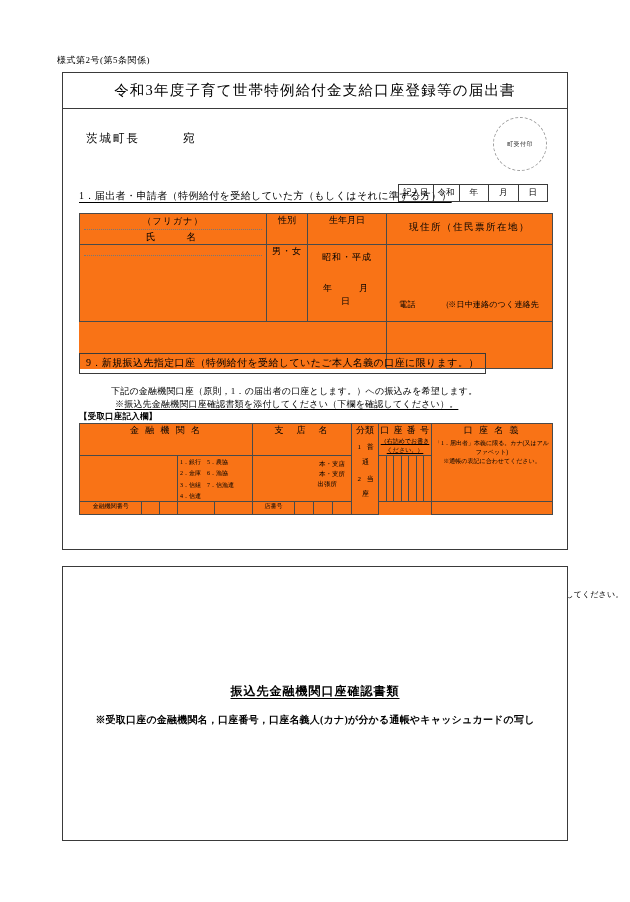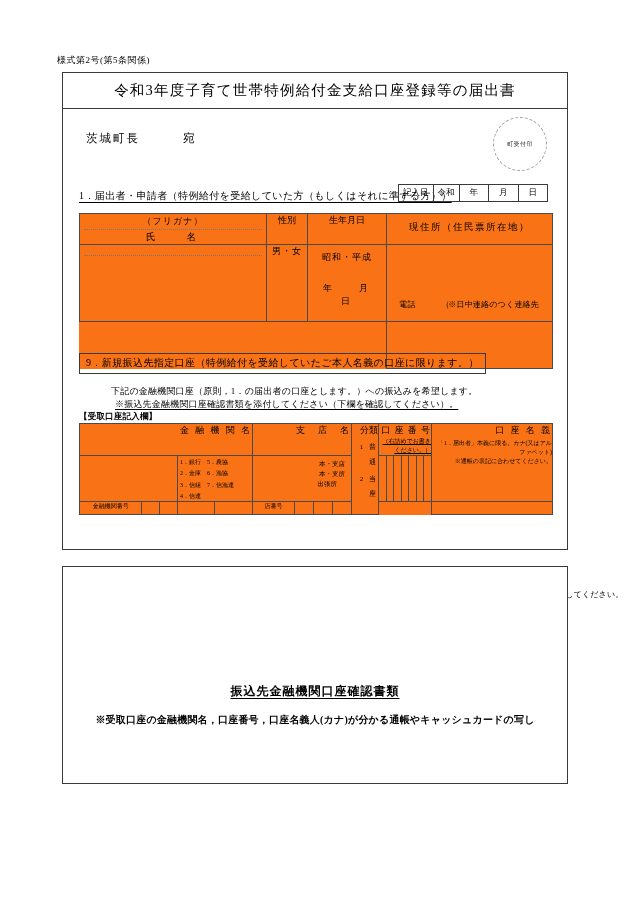--- a/index.html
+++ b/index.html
@@ -17,21 +17,21 @@
   }
 
   
   .sheet{
     position:absolute;
     border:1.6px solid #3a3a3a;
     background:#fff;
     box-sizing:border-box;
   }
   #sheet-main{left:62px;top:72px;width:506px;height:478px;}
-  #sheet-attach{left:62px;top:566px;width:506px;height:218px;}
+  #sheet-attach{left:62px;top:566px;width:506px;height:275px;}
 
   
   .title-band{
     position:absolute;left:0;top:0;width:100%;height:36px;
     border-bottom:1.2px solid #3a3a3a;
     box-sizing:border-box;
     display:flex;align-items:center;justify-content:center;
   }
   .title-text{
     font-size:14.5px;letter-spacing:1.2px;white-space:nowrap;
@@ -108,21 +108,21 @@
 
   
   .s2-line{position:absolute;font-size:9px;letter-spacing:.2px;white-space:nowrap;}
   #s2-l1{left:48px;top:312px;}
   #s2-l2{left:52px;top:325px;text-decoration:underline;text-underline-offset:2px;}
   #s2-l3{left:16px;top:338px;font-size:8.5px;font-weight:bold;}
 
   
   #tbl-bank{left:16px;top:350px;width:474px;font-size:8.5px;}
   #tbl-bank td{border:1px solid #4a4a4a;}
-  .bh{text-align:right;letter-spacing:2px;font-size:9px;padding:3px 0;}
+  .bh{text-align:center;letter-spacing:2px;font-size:9px;padding:3px 0;}
   .bh-sub{display:block;font-size:6px;letter-spacing:0;font-weight:normal;text-decoration:underline;}
   .bh-sub2{display:block;font-size:6px;letter-spacing:0;font-weight:normal;text-decoration:none;}
   .opts{font-size:6px;line-height:1.55;padding:2px 2px 0 2px;white-space:nowrap;}
   .branch-kinds{font-size:6.5px;text-align:right;line-height:1.5;padding:3px 6px 0 0;}
   .kind-cell{font-size:7px;line-height:2.1;padding:3px 0 0 3px;}
   .tinyrow td{height:12px;}
   .tinylabel{font-size:6px;text-align:center;letter-spacing:0;}
 
   
   .note{position:absolute;font-size:8px;white-space:nowrap;letter-spacing:.1px;}

